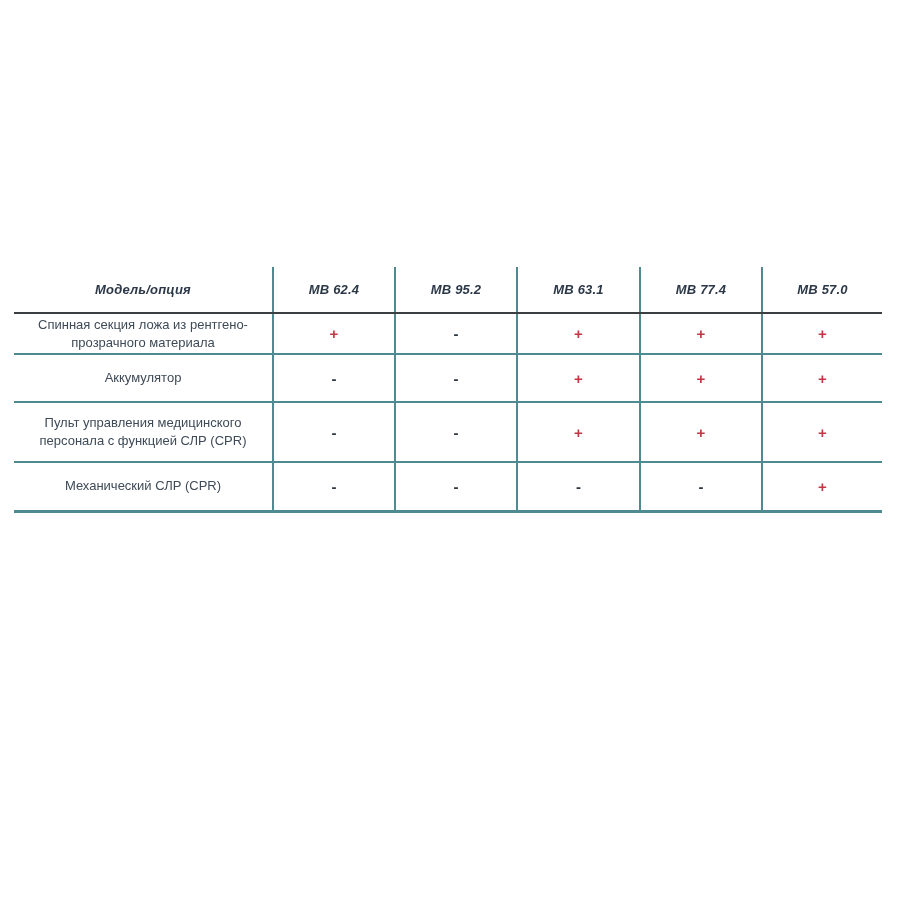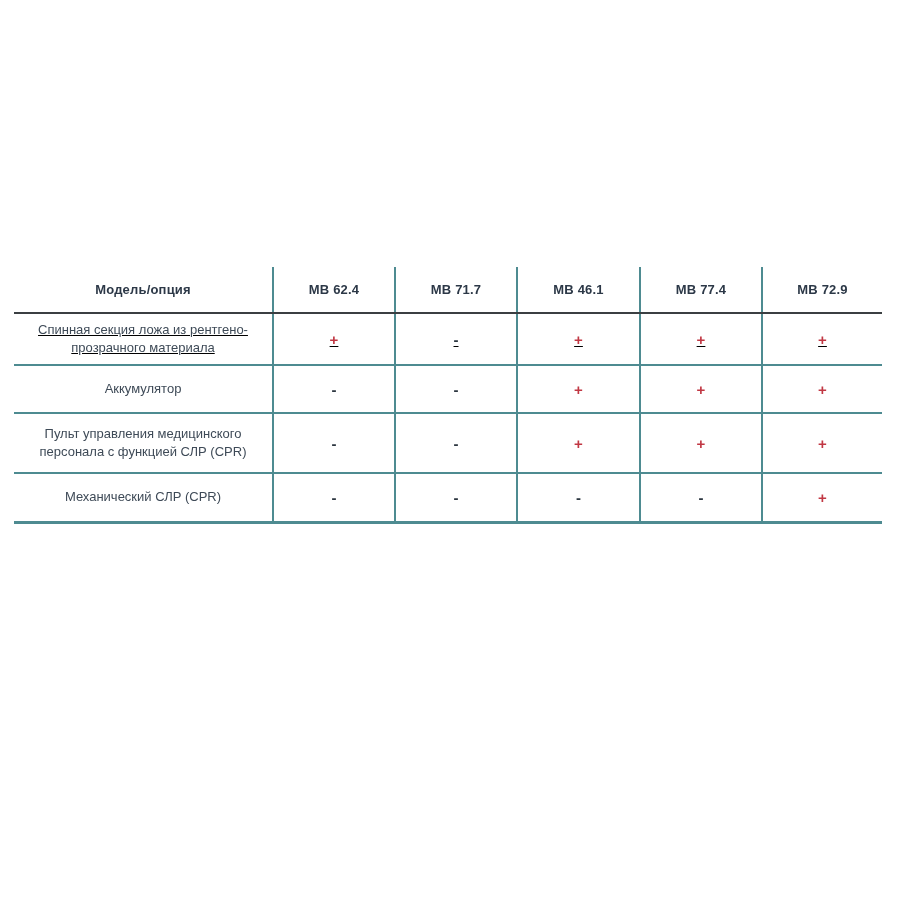--- a/index.html
+++ b/index.html
@@ -40,22 +40,22 @@
     border-bottom: 2px solid #3b3f42;
   }
   
   table.compare tbody td {
     border-bottom: 2px solid #4e8b91;
   }
   table.compare tbody tr:last-child td {
     border-bottom-width: 3px;
   }
   
-  thead tr { height: 46px; }
-  tbody tr:nth-child(1) { height: 52px; text-decoration: underline; }
+  thead tr { height: 46px; font-style: italic; }
+  tbody tr:nth-child(1) { height: 41px; }
   tbody tr:nth-child(2) { height: 48px; }
   tbody tr:nth-child(3) { height: 60px; }
   tbody tr:nth-child(4) { height: 49px; }
   tbody tr:nth-child(5) { height: 50px; }
   tbody tr:nth-child(6) { height: 48px; }
 
   th.label-col, td.label-col {
     text-align: left;
     padding-left: 9px;
     padding-right: 12px;
@@ -90,24 +90,24 @@
       <col style="width:122px">
       <col style="width:122px">
       <col style="width:123px">
       <col style="width:122px">
       <col style="width:120px">
     </colgroup>
     <thead>
       <tr>
         <th class="label-col">Модель/опция</th>
         <th>MB 62.4</th>
-        <th>MB 71.7</th>
-        <th>MB 46.1</th>
+        <th>MB 95.2</th>
+        <th>MB 63.1</th>
         <th>MB 77.4</th>
-        <th>MB 72.9</th>
+        <th>MB 57.0</th>
       </tr>
     </thead>
     <tbody>
       <tr>
         <td class="label-col">Спинная секция ложа из рентгено-
 прозрачного материала</td>
         <td class="mark plus">+</td>
         <td class="mark minus">-</td>
         <td class="mark plus">+</td>
         <td class="mark plus">+</td>

